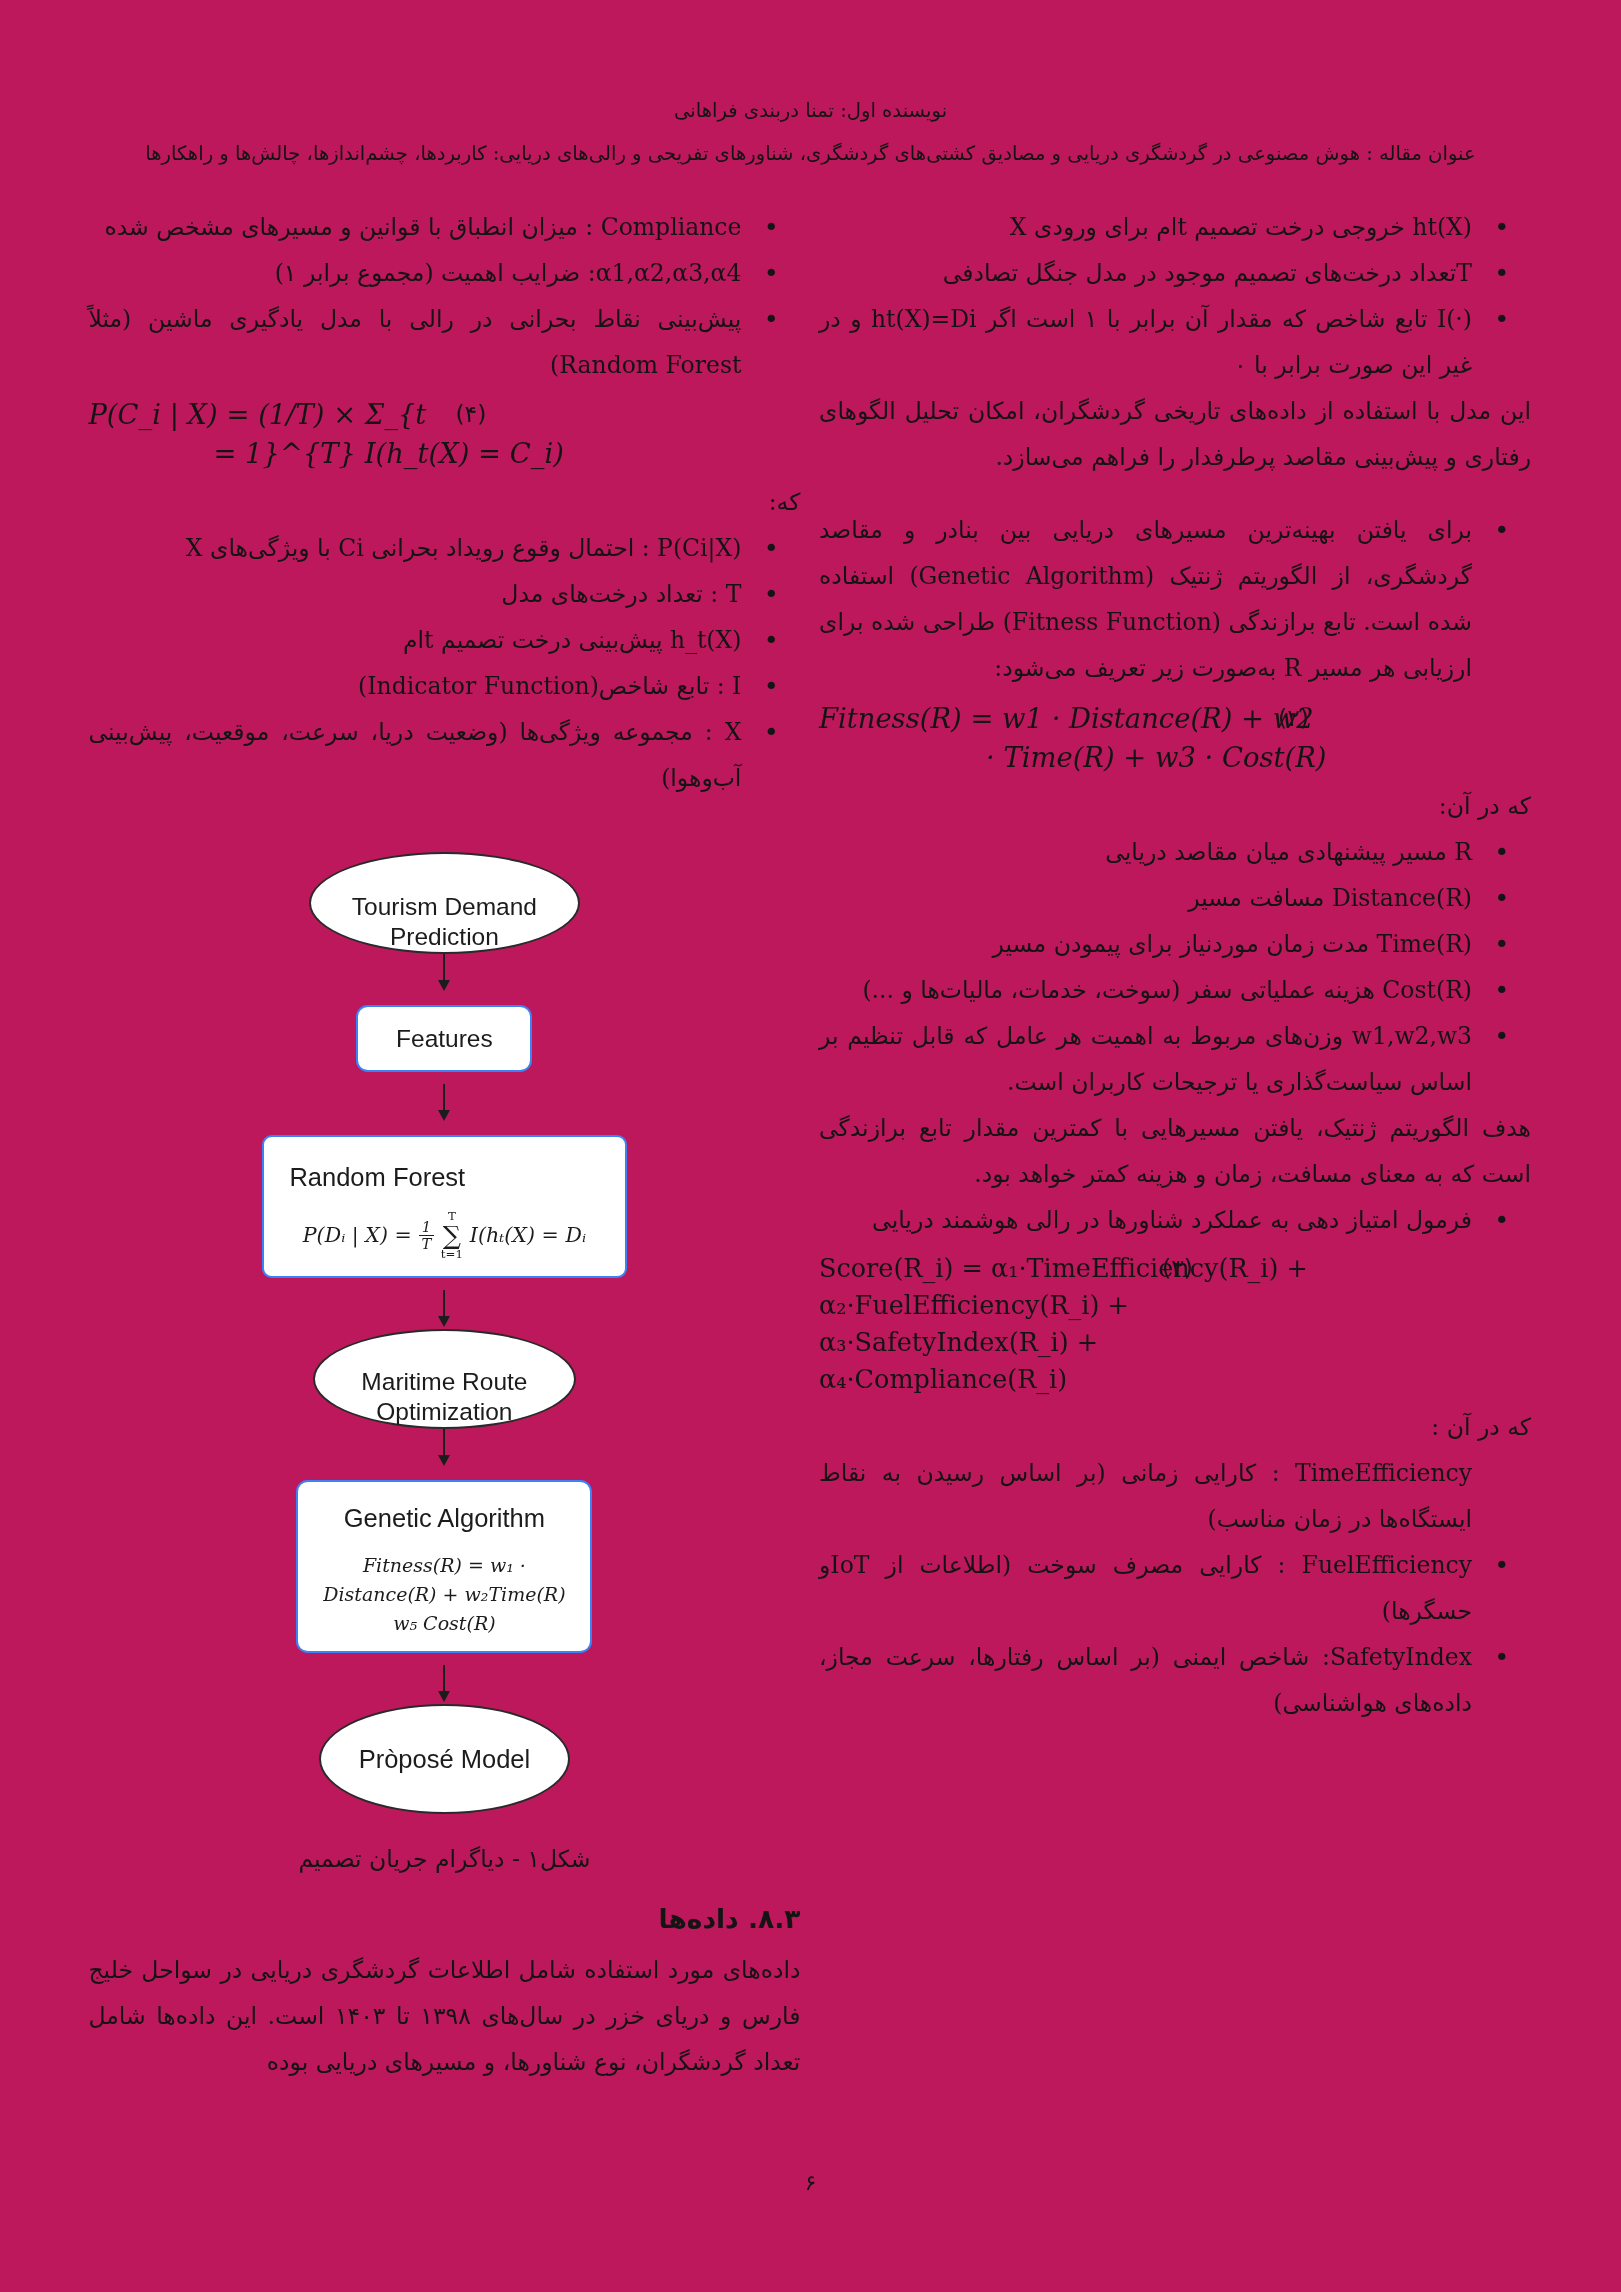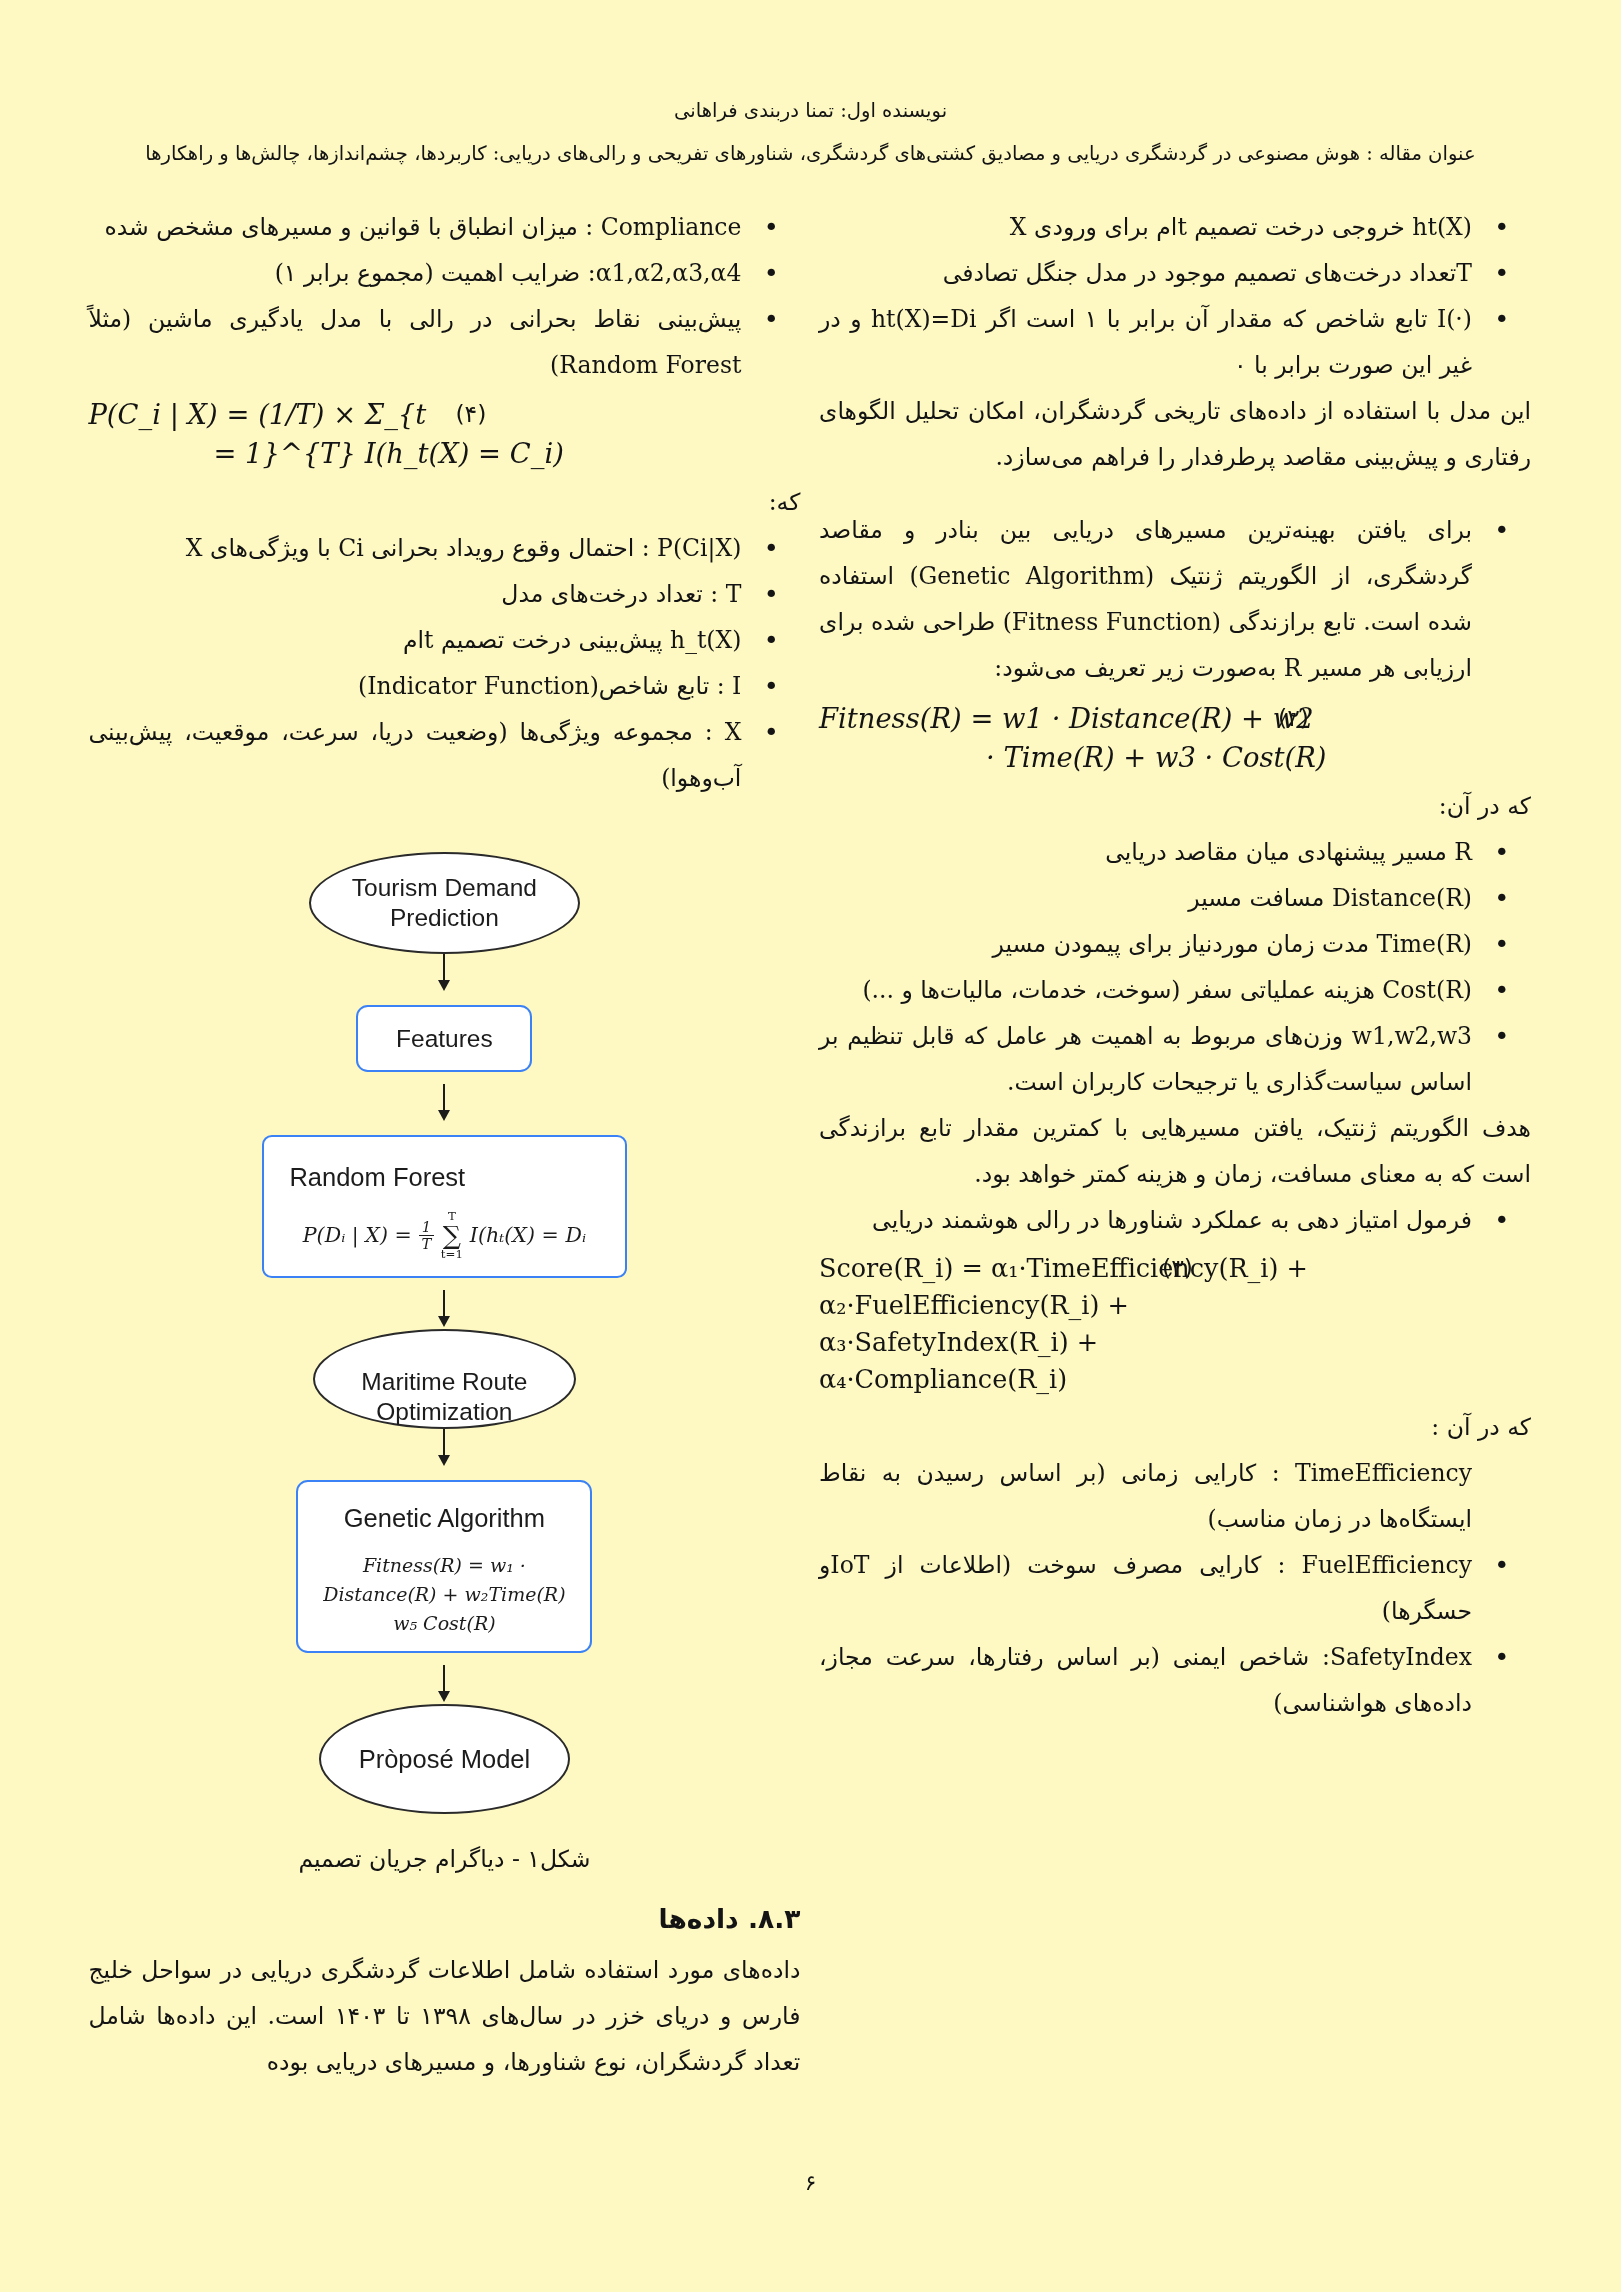--- a/index.html
+++ b/index.html
@@ -1,20 +1,20 @@
 <!DOCTYPE html>
 <html lang="fa" dir="rtl"><head>
 <meta charset="utf-8">
 <style>
   html,body { margin:0; padding:0; background:#e8e8e8; }
   .page {
     position:relative;
     width:1621px; height:2293px;
     margin:0 auto;
-    background:#fef9c3;
+    background:#be185d;
     color:#141414;
     font-family:"DejaVu Serif","DejaVu Sans",sans-serif;
     overflow:hidden;
     direction:rtl;
   }
   
   .hdr { padding-top:98px; text-align:center; }
   .hdr-line1 { font-size:19.6px; line-height:25.5px; white-space:nowrap; }
   .hdr-line2 { font-size:19.6px; line-height:25.5px; margin-top:17.6px; white-space:nowrap; }
   
@@ -69,21 +69,21 @@
     color:#1c1c1c;
     text-align:center;
   }
   .fc-ellipse {
     border:2px solid #2a2a2a; border-radius:50%;
     display:flex; align-items:center; justify-content:center;
     margin:0 auto;
     font-size:24.5px; line-height:30px;
     background:#fff;
   }
-  .fc-e1 { width:267px; height:98px; }
+  .fc-e1 { width:267px; height:98px;align-items:flex-end; }
   .fc-e2 { width:259px; height:96px; font-size:24.5px;align-items:flex-end; }
   .fc-e3 { width:247px; height:106px; font-size:25.5px; }
   .fc-box {
     border:2px solid #3b82f6;
     margin:12px auto; background:#fff;
     display:flex; flex-direction:column; justify-content:center;
   }
   .fc-feat { width:172px; height:63px; border-radius:11.8px; font-size:24.5px; align-items:center; }
   .fc-rf   { width:361px; height:139px; border-radius:9.8px; }
   .fc-ga   { width:292px; height:169px; border-radius:11.8px; }

